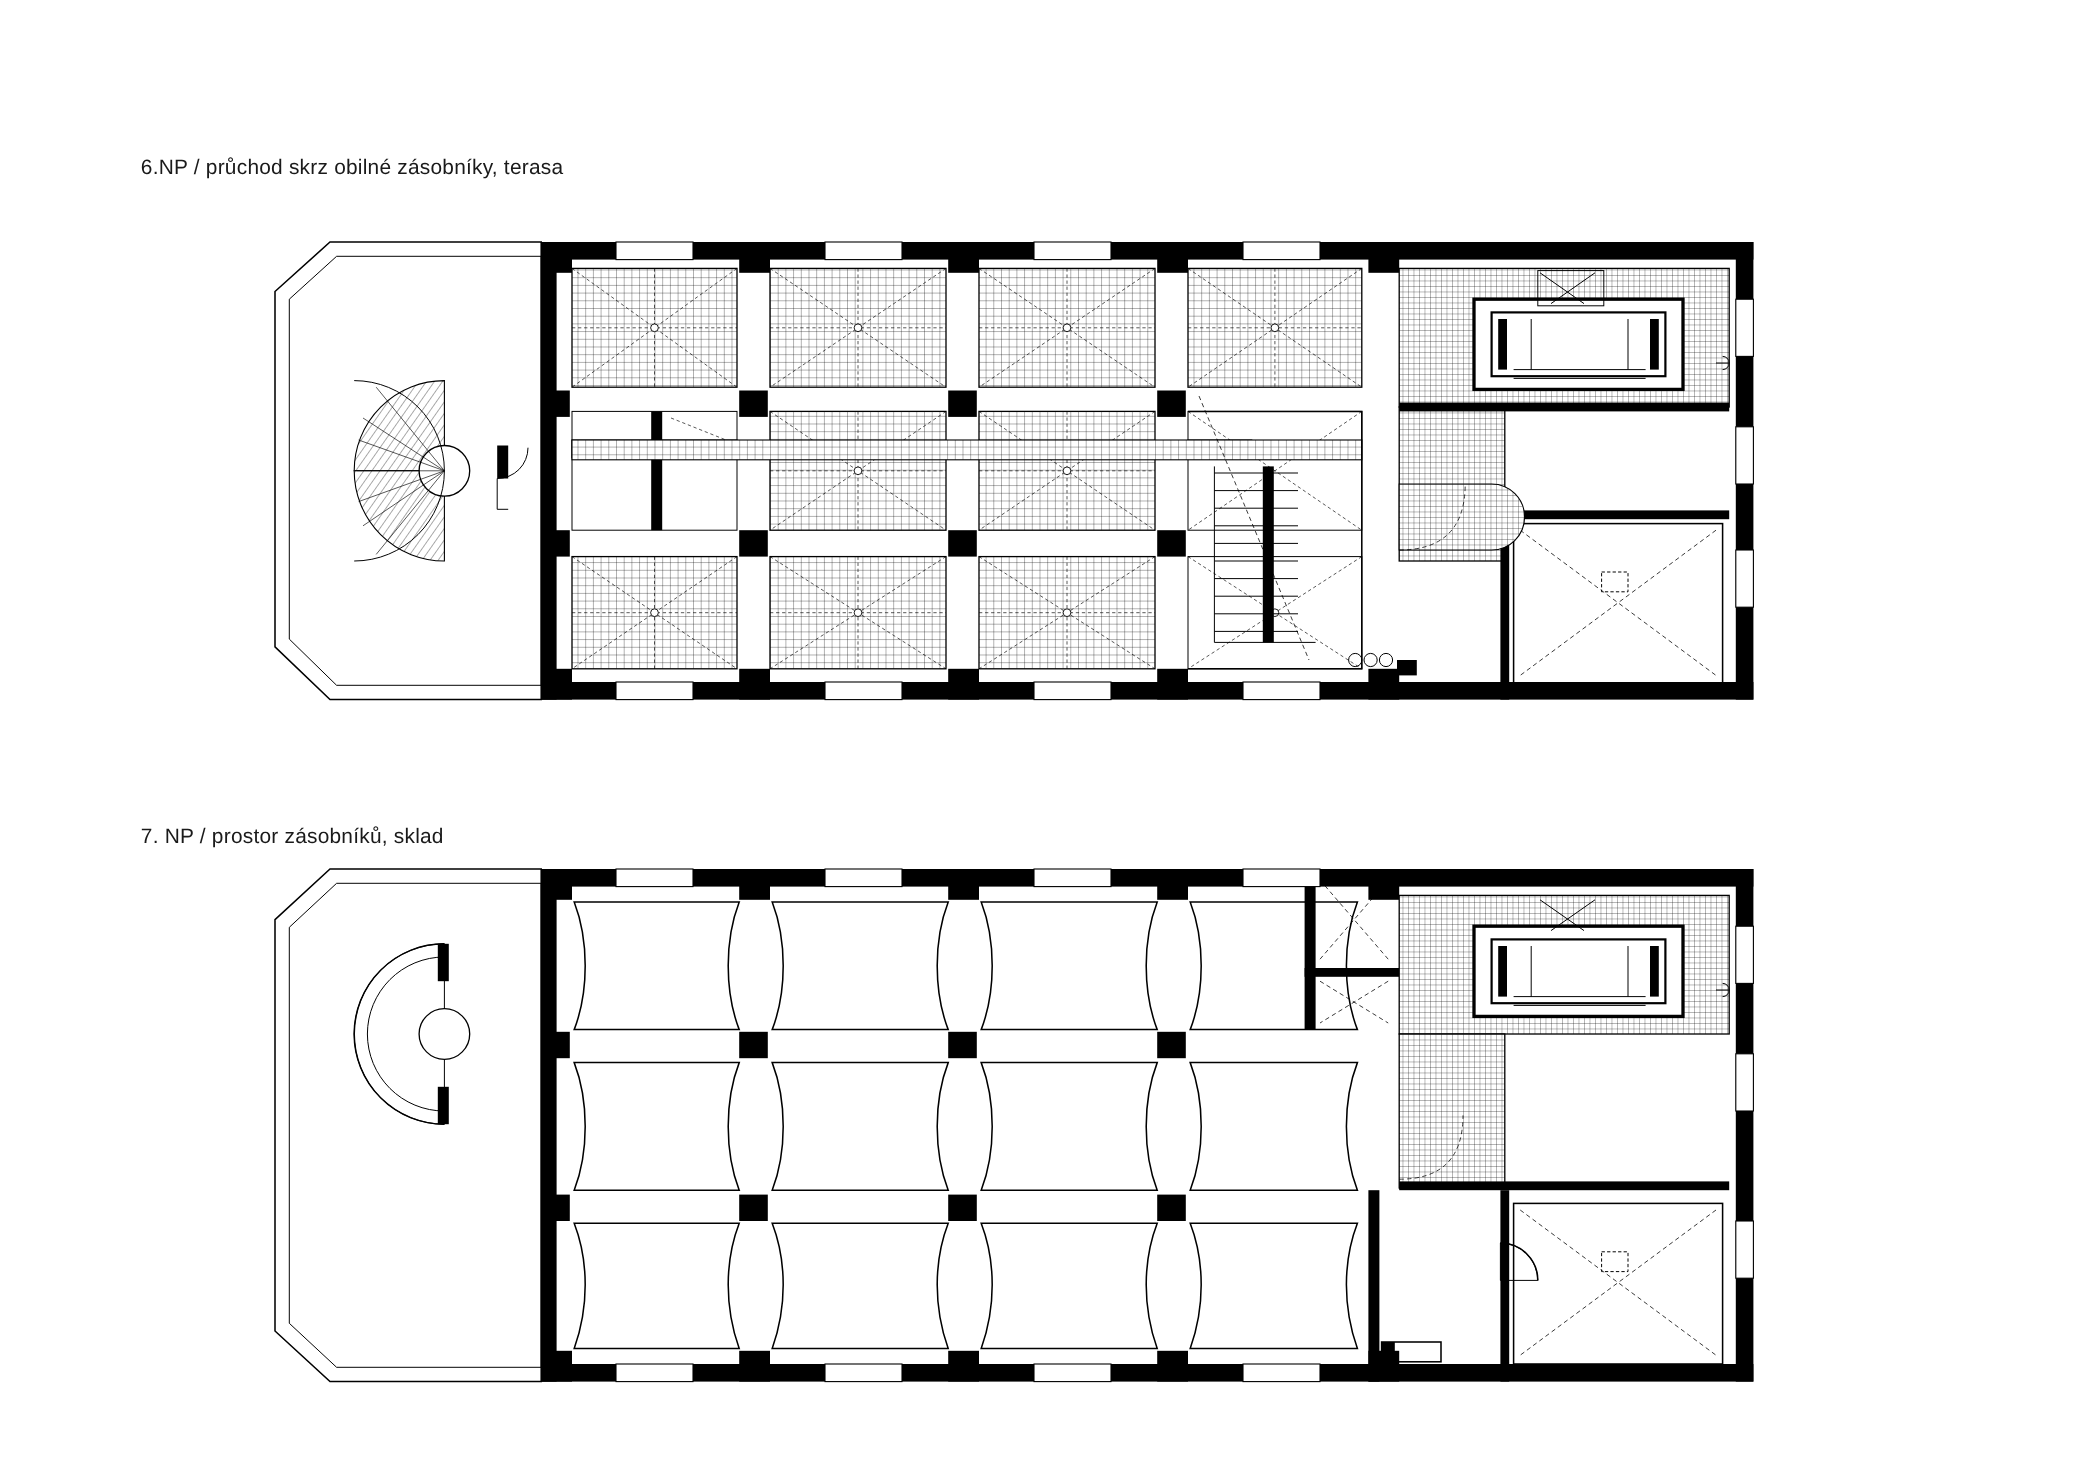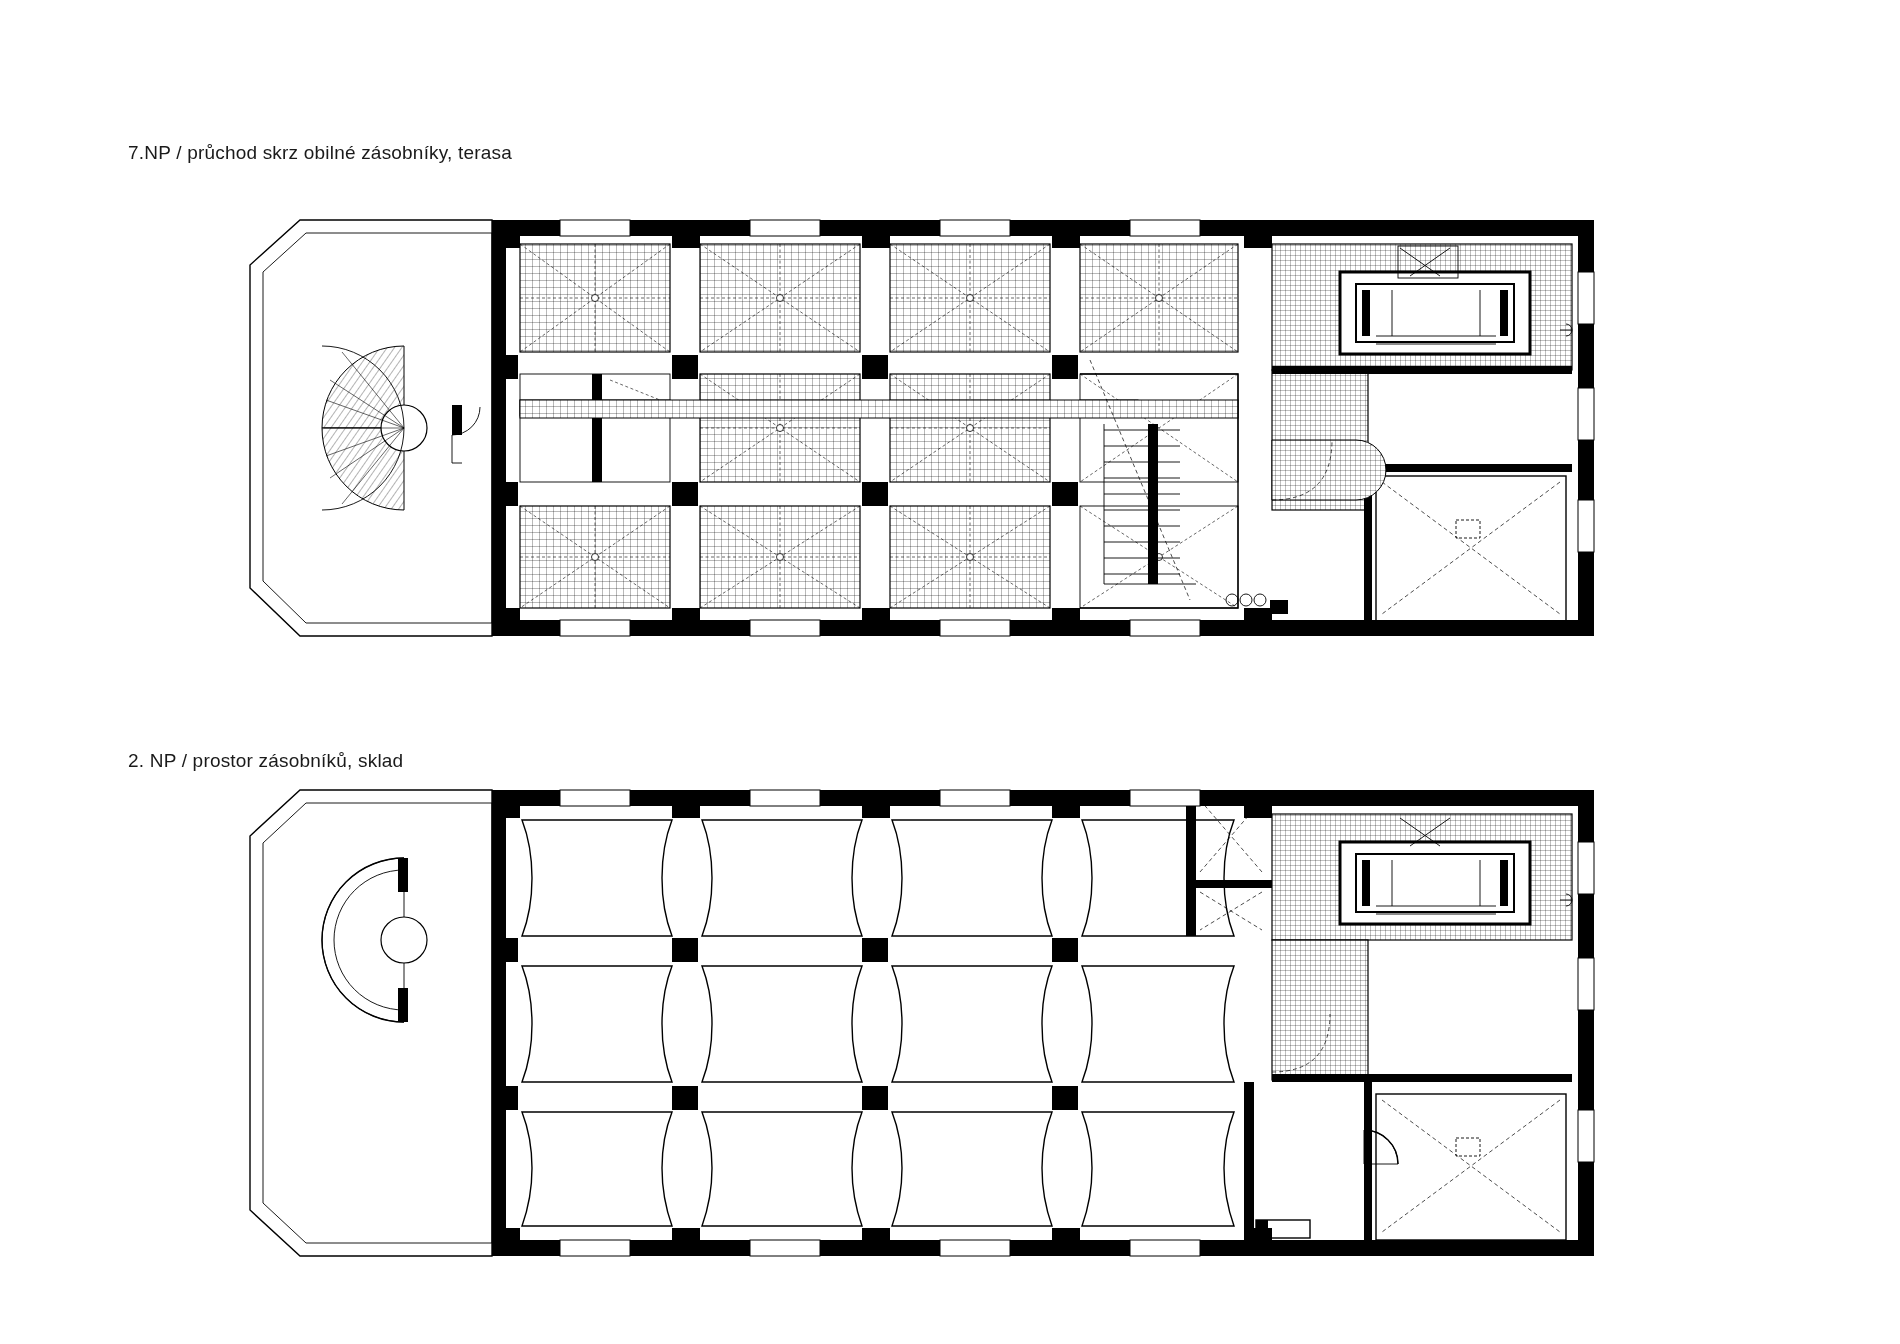--- a/index.html
+++ b/index.html
@@ -45,21 +45,21 @@
   .tn { fill:none; stroke:#000; stroke-width:0.9; }
   .dash { fill:none; stroke:#000; stroke-width:0.7; stroke-dasharray:4 3; }
   .dash2 { fill:none; stroke:#000; stroke-width:0.6; stroke-dasharray:3 2.5; }
   .wht { fill:#ffffff; }
 </style>
 </head>
 <body>
 
 <div class="sheet">
 
-  <div class="plan-title" id="title-2np">7.NP / průchod skrz obilné zásobníky, terasa</div>
+  <div class="plan-title" id="title-2np">6.NP / průchod skrz obilné zásobníky, terasa</div>
 
   <div class="plan-wrap" id="plan-2np">
     <svg width="1900" height="700" viewBox="0 0 1900 700" xmlns="http://www.w3.org/2000/svg">
       <defs>
         <pattern id="grid2" width="7" height="7" patternUnits="userSpaceOnUse">
           <rect width="7" height="7" fill="#ffffff"></rect>
           <path d="M0 0 H7 M0 0 V7" stroke="#000" stroke-width="0.55"></path>
         </pattern>
         <pattern id="gridFine" width="5" height="5" patternUnits="userSpaceOnUse">
           <rect width="5" height="5" fill="#ffffff"></rect>
@@ -274,21 +274,21 @@
         <rect class="wht" x="940" y="220" width="70" height="16" stroke="#000" stroke-width="1"></rect>
         <rect class="wht" x="1130" y="220" width="70" height="16" stroke="#000" stroke-width="1"></rect>
         <rect class="wht" x="560" y="620" width="70" height="16" stroke="#000" stroke-width="1"></rect>
         <rect class="wht" x="750" y="620" width="70" height="16" stroke="#000" stroke-width="1"></rect>
         <rect class="wht" x="940" y="620" width="70" height="16" stroke="#000" stroke-width="1"></rect>
         <rect class="wht" x="1130" y="620" width="70" height="16" stroke="#000" stroke-width="1"></rect>
       </g>
     </svg>
   </div>
 
-  <div class="plan-title" id="title-3np">2. NP / prostor zásobníků, sklad</div>
+  <div class="plan-title" id="title-3np">7. NP / prostor zásobníků, sklad</div>
 
   <div class="plan-wrap" id="plan-3np">
     <svg width="1900" height="754" viewBox="0 0 1900 754" xmlns="http://www.w3.org/2000/svg">
       <defs>
         <pattern id="gridFine3" width="5" height="5" patternUnits="userSpaceOnUse">
           <rect width="5" height="5" fill="#ffffff"></rect>
           <path d="M0 0 H5 M0 0 V5" stroke="#000" stroke-width="0.5"></path>
         </pattern>
       </defs>
 

